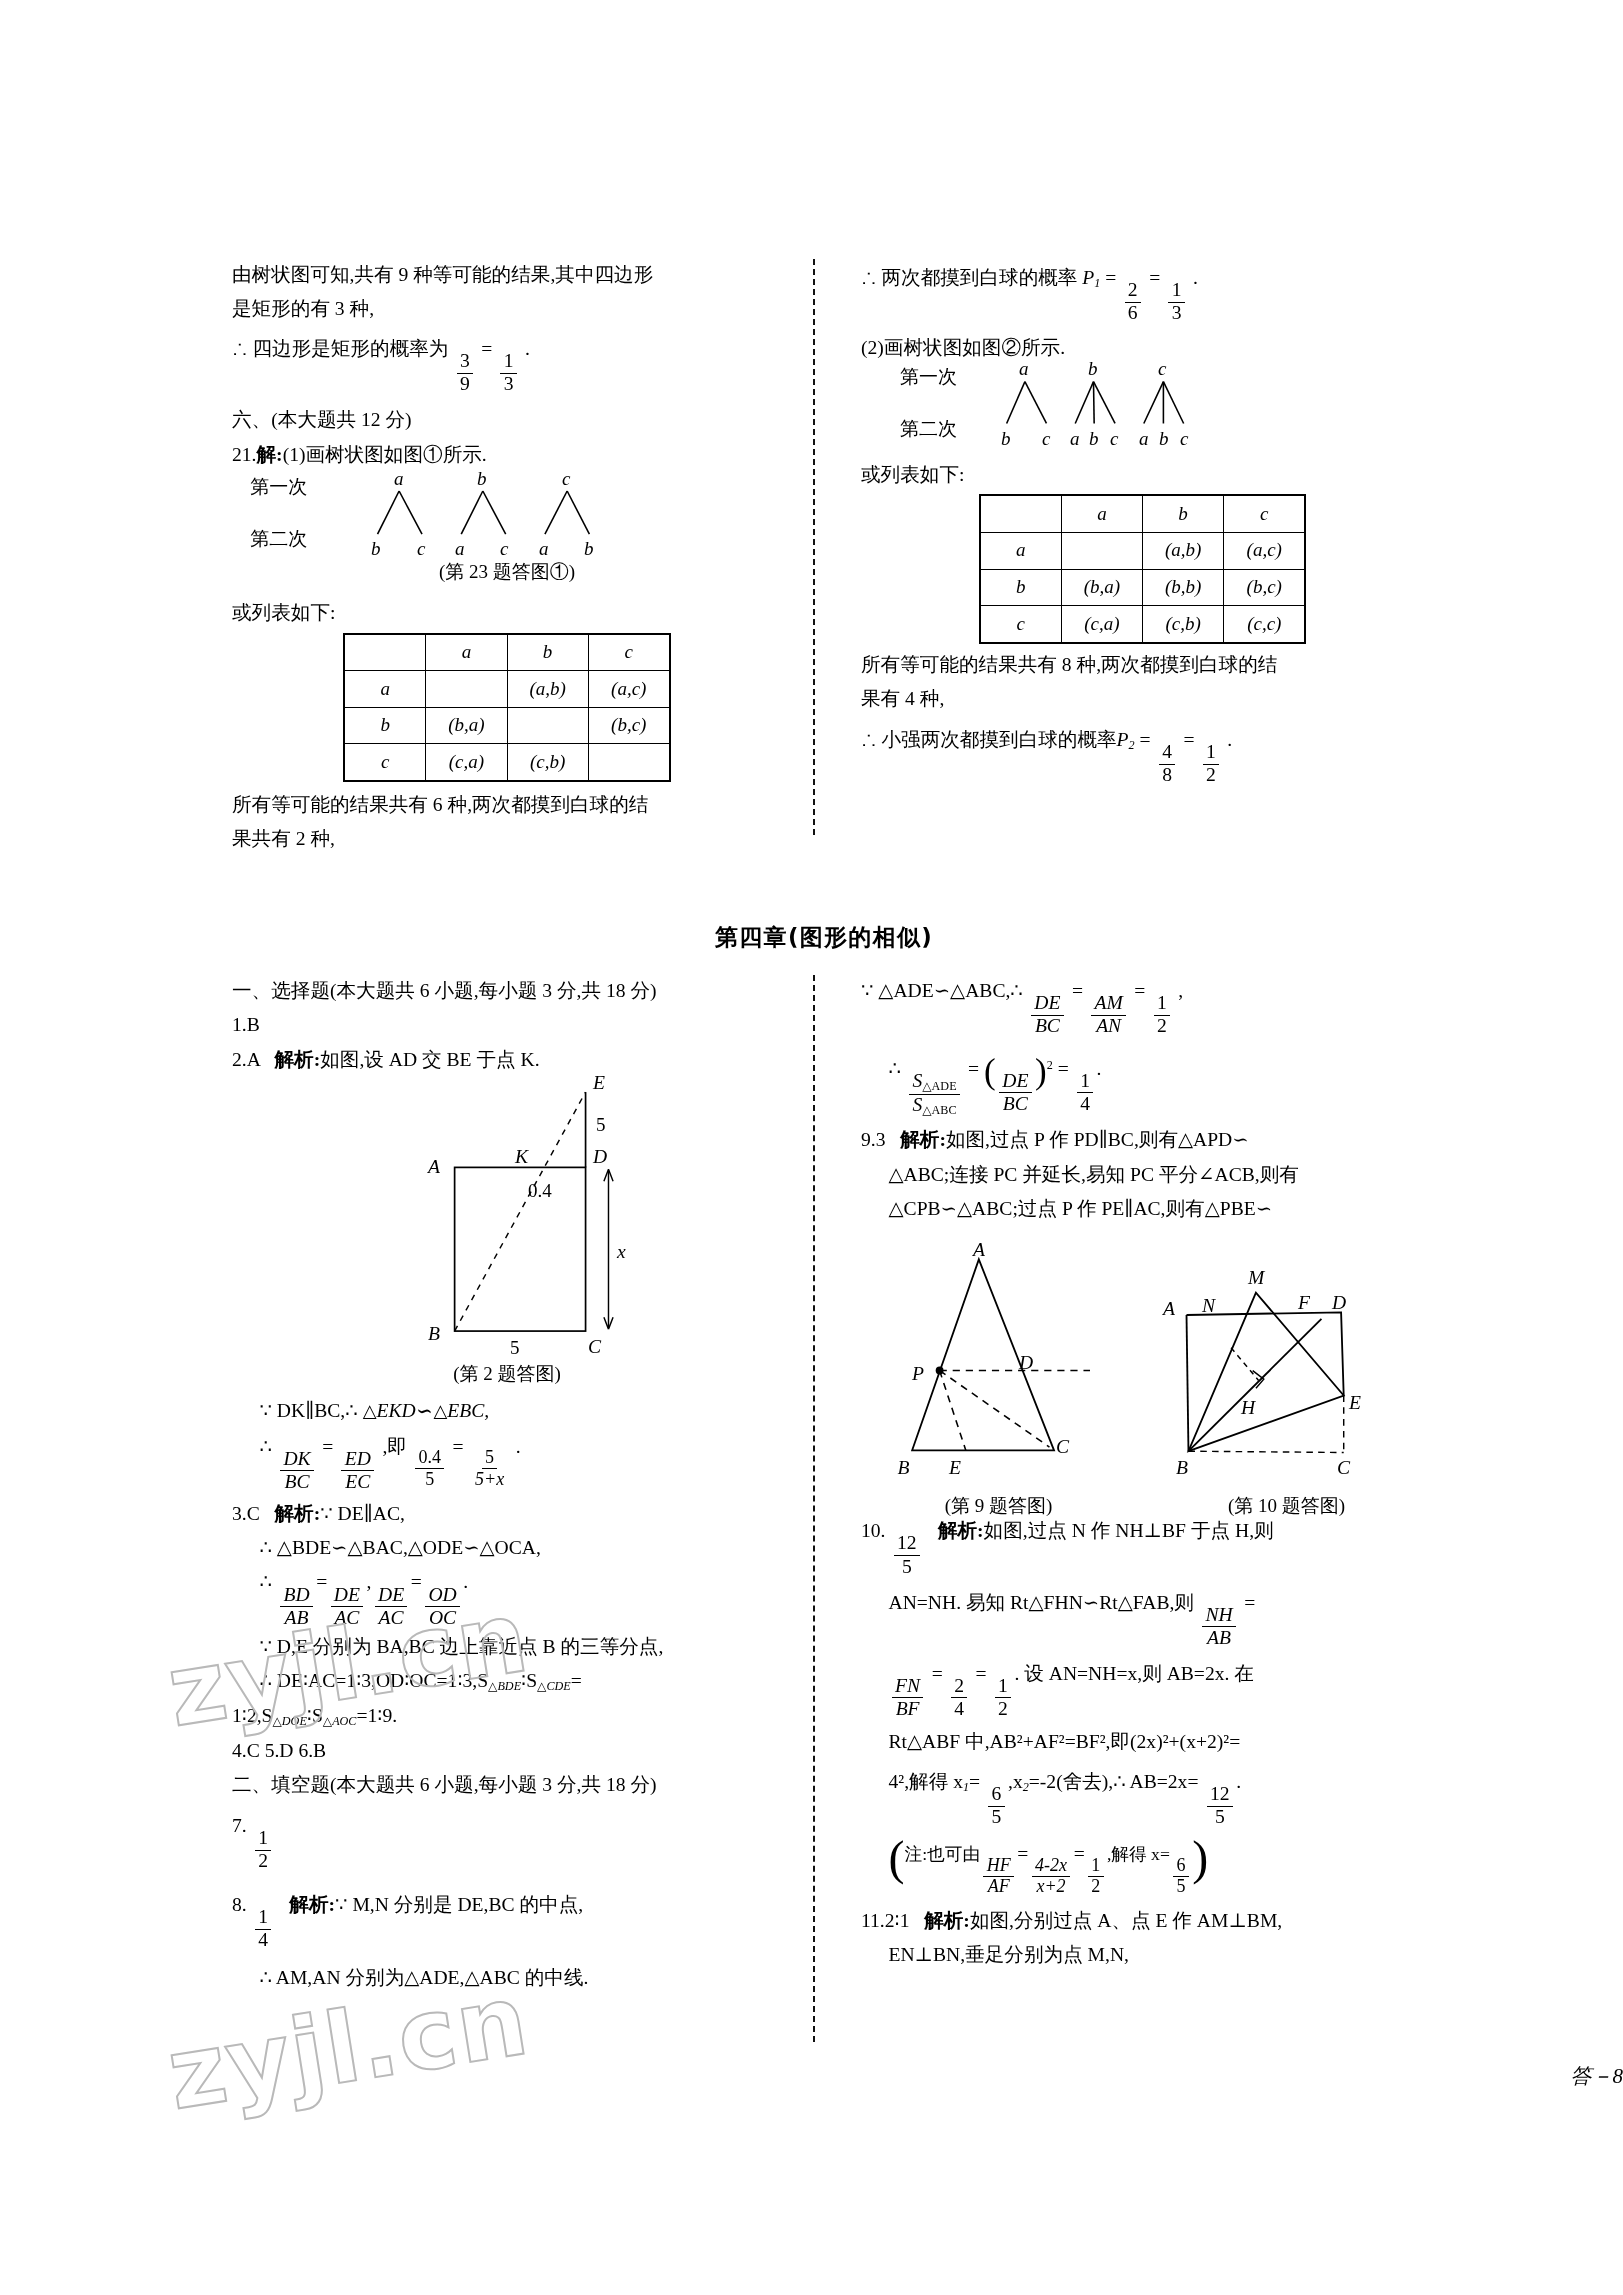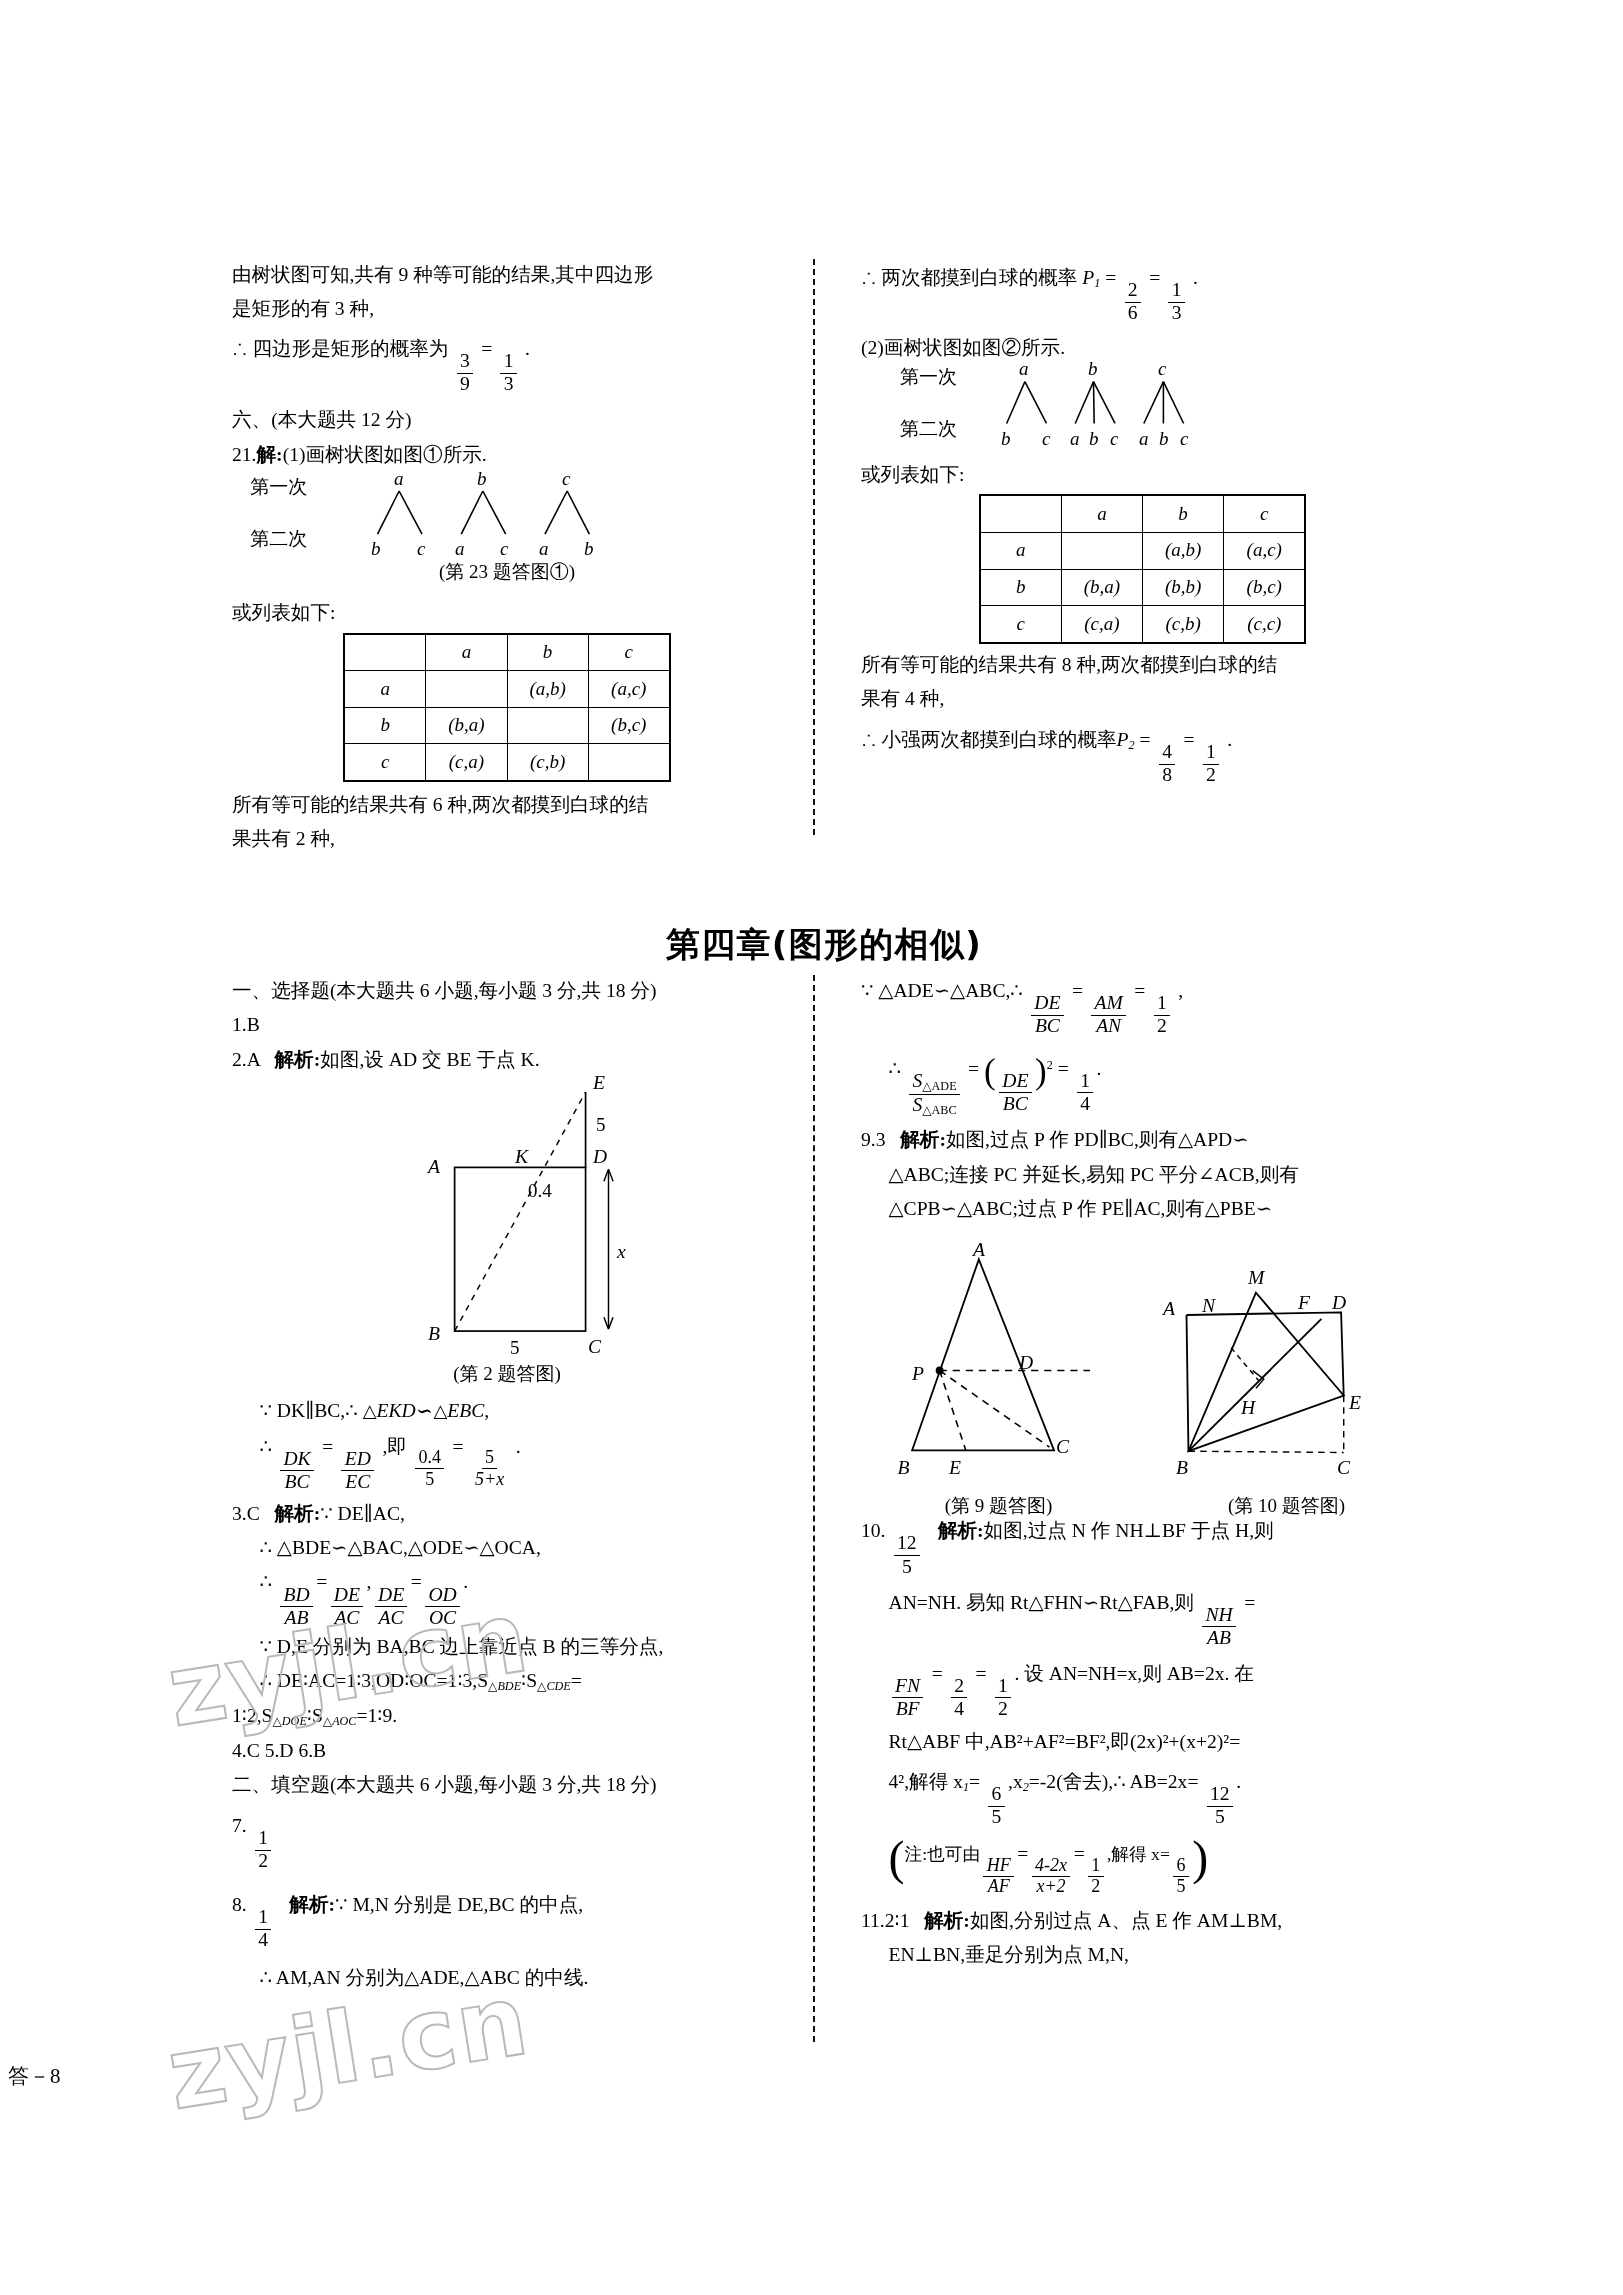--- a/index.html
+++ b/index.html
@@ -24,21 +24,21 @@
   .sim{display:inline-block;transform:scaleY(1.25);margin:0 0.7px;}
   .col{position:absolute;font-size:19.6px;line-height:1.62;}
   .colL{left:232px;width:550px;}
   .colR{left:861px;width:563px;}
   .divider{position:absolute;border-left:2px dashed #111;}
 
   p{margin:0 0 2.6px 0;}
 
   
   .chapter{position:absolute;left:0;right:8px;text-align:center;
-           font-weight:bold;font-size:34px;letter-spacing:1.3px;
+           font-weight:bold;font-size:23px;letter-spacing:1.3px;
            font-family:"DejaVu Sans","Liberation Sans",sans-serif;margin-left:33px;}
 
   
   table.grid{border-collapse:collapse;margin:3.9px auto 3.9px;}
   table.grid td{border:1.3px solid #000;width:75px;height:33px;
                 text-align:center;font-size:19px;font-style:italic;
                 padding:1.3px 2.6px;}
   table.grid td.h{font-style:italic;}
   table.grid{border:2.6px solid #000;}
 
@@ -55,21 +55,21 @@
   .fig svg{display:block;}
   .fig .lb{position:absolute;font-size:19.6px;font-style:italic;}
   .fig .lbn{position:absolute;font-size:19px;font-style:normal;}
 
   
   .wm{position:absolute;font-family:"DejaVu Sans","Liberation Sans",sans-serif;
       font-weight:bold;color:transparent;-webkit-text-stroke:2px #b9b9b9;
       font-size:98px;letter-spacing:1.3px;transform:rotate(-9deg);
       user-select:none;white-space:nowrap;}
 
-  .footer{position:absolute;left:8px;right:0;text-align:left;font-size:21px;}
+  .footer{position:absolute;left:0;right:0;text-align:right;font-size:21px;font-style:italic;}
 </style>
 </head>
 <body>
 
 <div class="page">
 
   <div class="divider" style="left:813px;top:259px;height:576px;"></div>
 
   <div class="col colL" style="top:259px;">
 

